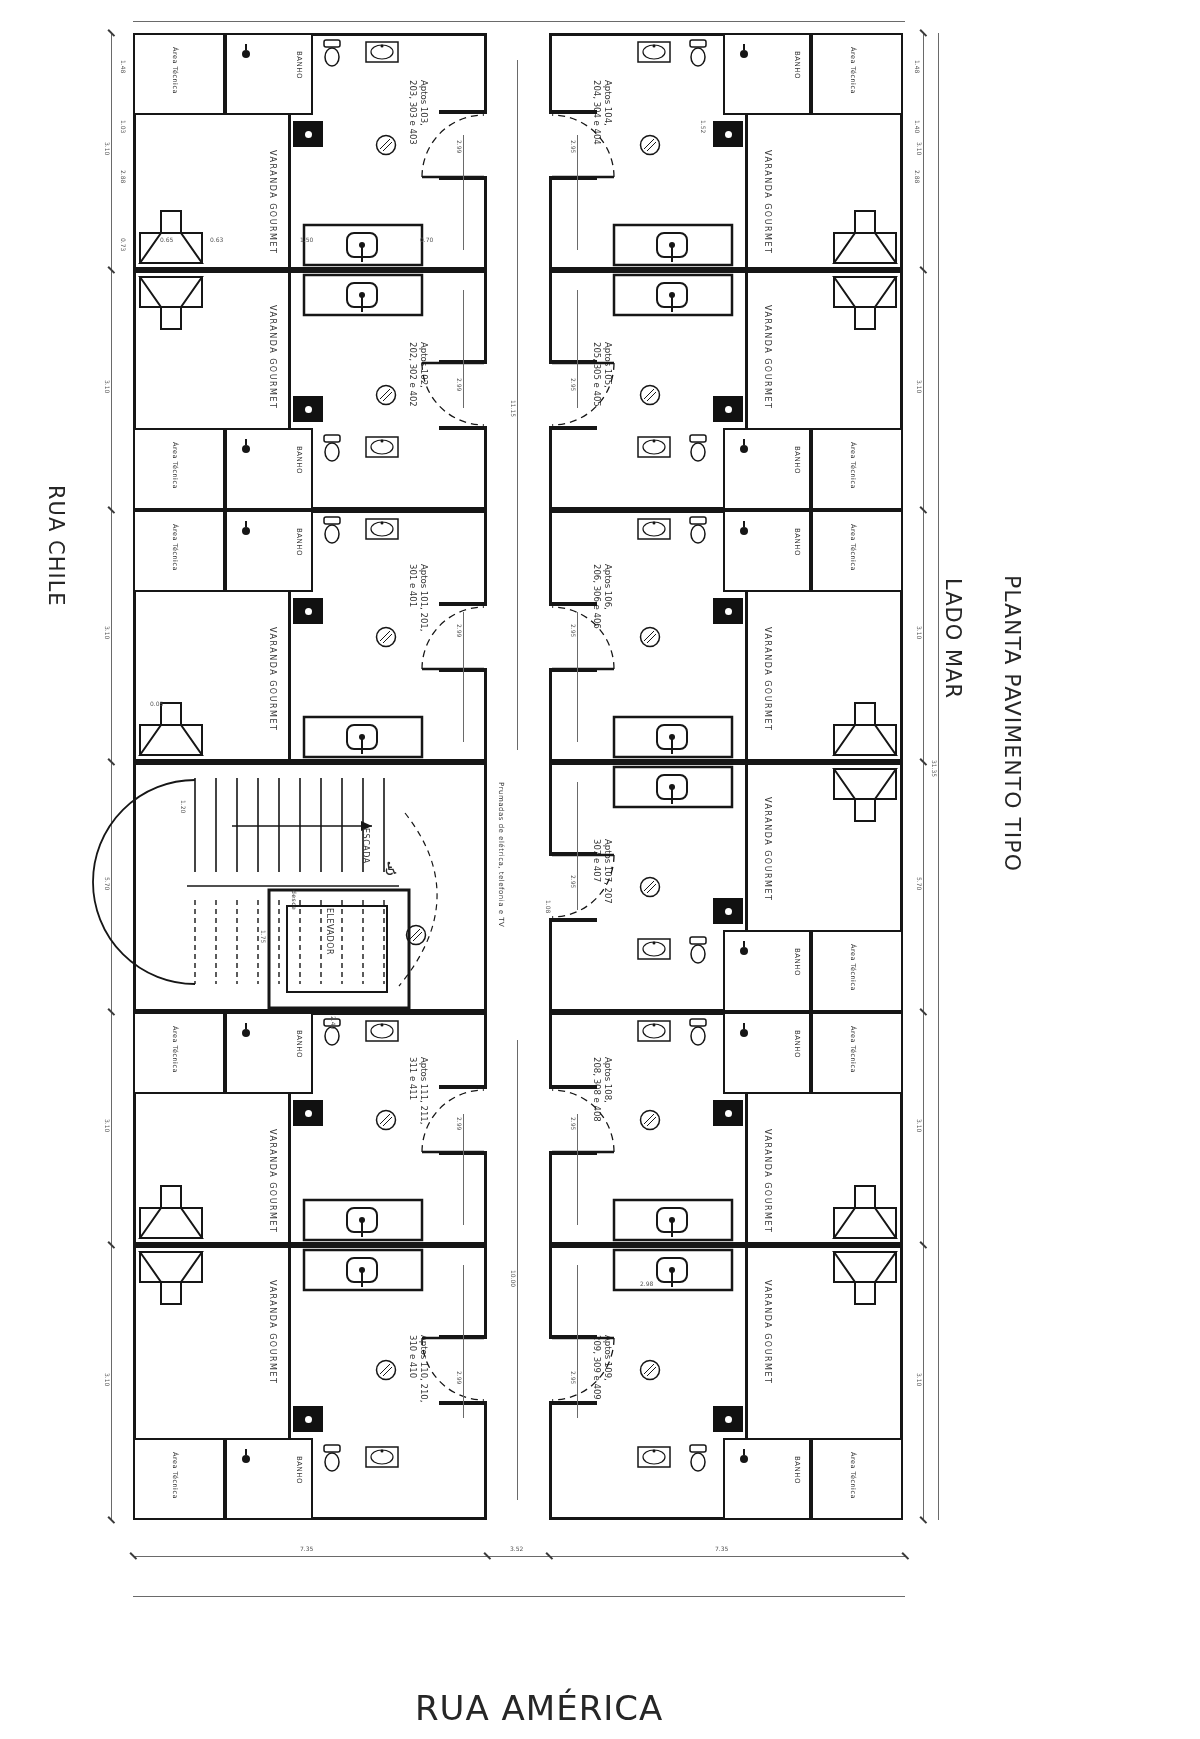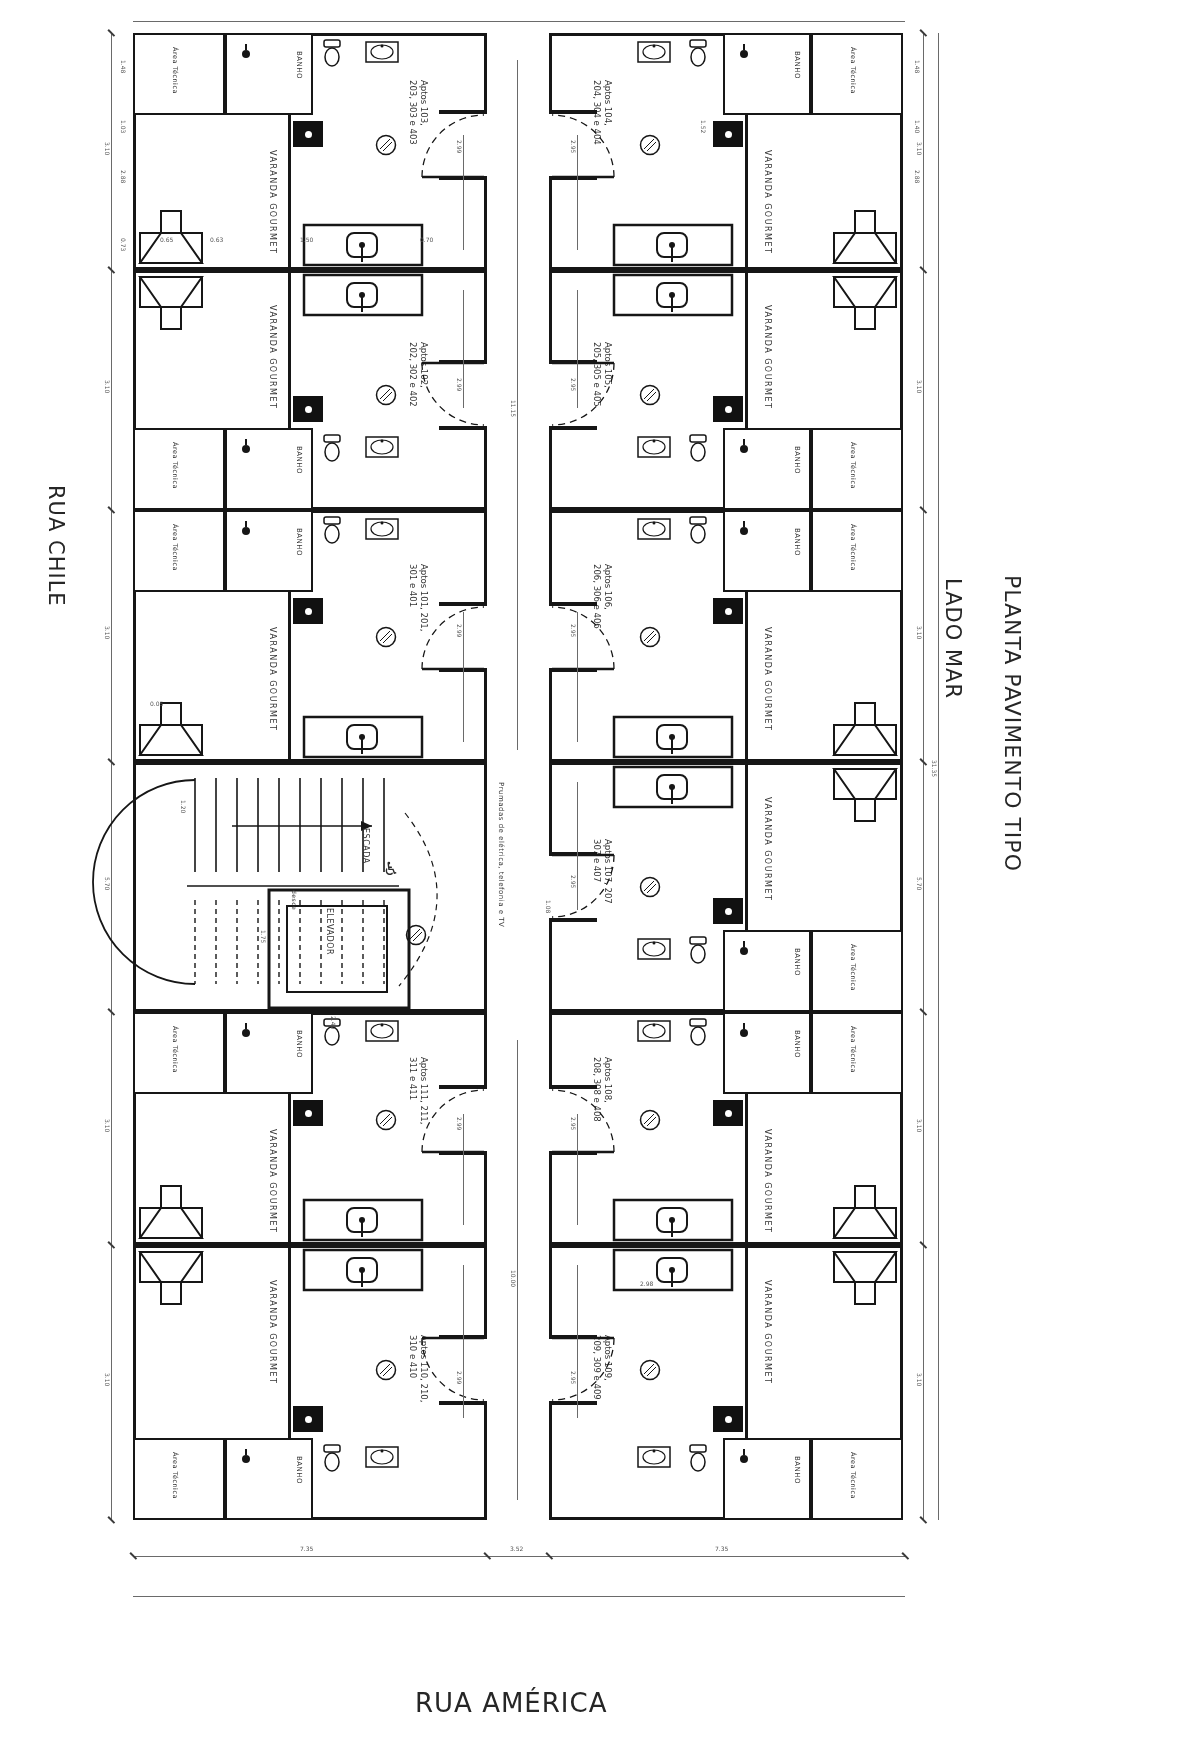--- a/index.html
+++ b/index.html
@@ -24,21 +24,21 @@
   svg{position:absolute;overflow:visible;}
 </style>
 </head>
 <body>
 
 <div id="plan">
 
   <div class="lbl vtext street abs" style="left:44px;top:485px;">RUA CHILE</div>
   <div class="lbl vtext street abs" style="left:941px;top:578px;">LADO MAR</div>
   <div class="lbl vtext title abs" style="left:1000px;top:575px;">PLANTA PAVIMENTO TIPO</div>
-  <div class="lbl street abs" style="left:415px;top:1688px;font-size:26px;">RUA AMÉRICA</div>
+  <div class="lbl street abs" style="left:415px;top:1688px;font-size:34px;">RUA AMÉRICA</div>
 
   <div class="dimline abs" style="left:133px;top:21px;width:772px;height:1px;"></div>
   <div class="dimline abs" style="left:111px;top:33px;width:1px;height:1487px;"></div>
   <div class="dimline abs" style="left:923px;top:33px;width:1px;height:1487px;"></div>
   <div class="dimline abs" style="left:938px;top:33px;width:1px;height:1487px;"></div>
   <div class="dimline abs" style="left:133px;top:1556px;width:772px;height:1px;"></div>
   <div class="dimline abs" style="left:133px;top:1596px;width:772px;height:1px;"></div>
 
   <div class="dimline abs" style="left:517px;top:60px;width:1px;height:690px;"></div>
   <div class="dimline abs" style="left:517px;top:1040px;width:1px;height:460px;"></div>

